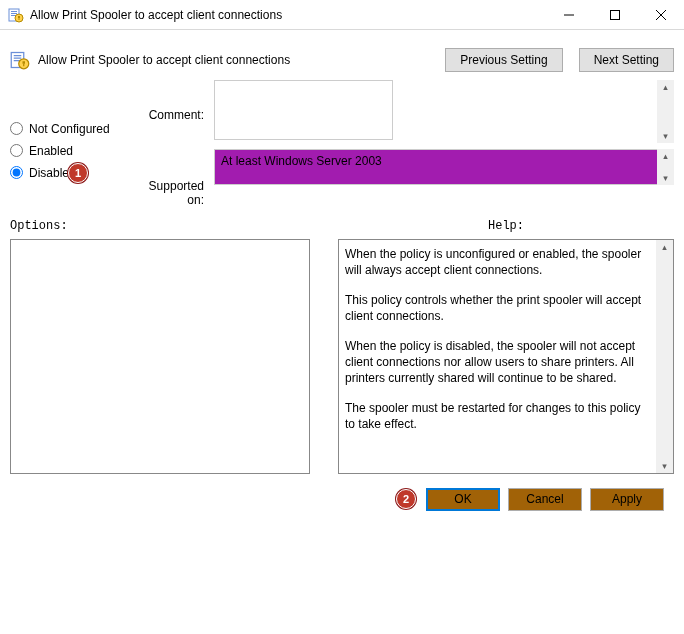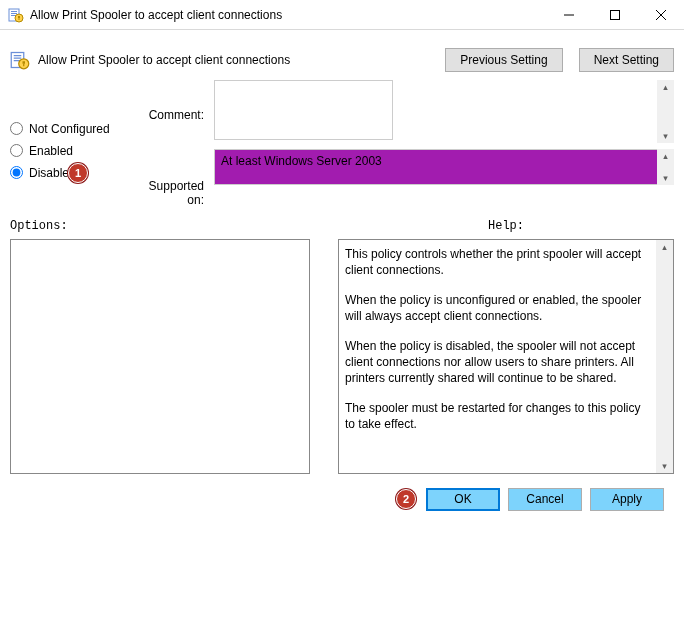--- a/index.html
+++ b/index.html
@@ -68,21 +68,21 @@
   .lower .col.options { width:300px; margin-right:28px; }
   .lower .col.help { flex:1;align-items:center; }
   .lower .hdr { margin-bottom:6px;font-family:Liberation Mono, monospace; }
   .panel {
     flex:1; border:1px solid #888; background:#fff; position:relative;
     padding:6px 20px 6px 6px; overflow:hidden; font-size:12px; line-height:16px;
   }
   .panel p { margin:0 0 14px 0; }
   .footer { height:50px; display:flex; align-items:center; justify-content:flex-end; gap:8px; padding:0 10px; position:relative; }
   .footbtn {
-    width:74px; height:23px; background:#7dd3fc; border:1px solid #adadad; font:inherit; color:#000;
+    width:74px; height:23px; background:#a16207; border:1px solid #adadad; font:inherit; color:#000;
   }
   .footbtn.ok { border:1px solid #0078d7; box-shadow:inset 0 0 0 1px #0078d7; }
 </style>
 </head>
 <body>
 
 <div class="window">
 
   <div class="titlebar">
     <span class="tb-icon">
@@ -182,22 +182,22 @@
     </div>
 
     <div class="lower">
       <div class="col options">
         <div class="hdr">Options:</div>
         <div class="panel"></div>
       </div>
       <div class="col help">
         <div class="hdr">Help:</div>
         <div class="panel">
+          <p>When the policy is unconfigured or enabled, the spooler will always accept client connections.</p>
           <p>This policy controls whether the print spooler will accept client connections.</p>
-          <p>When the policy is unconfigured or enabled, the spooler will always accept client connections.</p>
           <p>When the policy is disabled, the spooler will not accept client connections nor allow users to share printers.  All printers currently shared will continue to be shared.</p>
           <p>The spooler must be restarted for changes to this policy to take effect.</p>
           <div class="scroll-stub">
             <span class="arr">▴</span>
             <span class="arr">▾</span>
           </div>
         </div>
       </div>
     </div>
 

